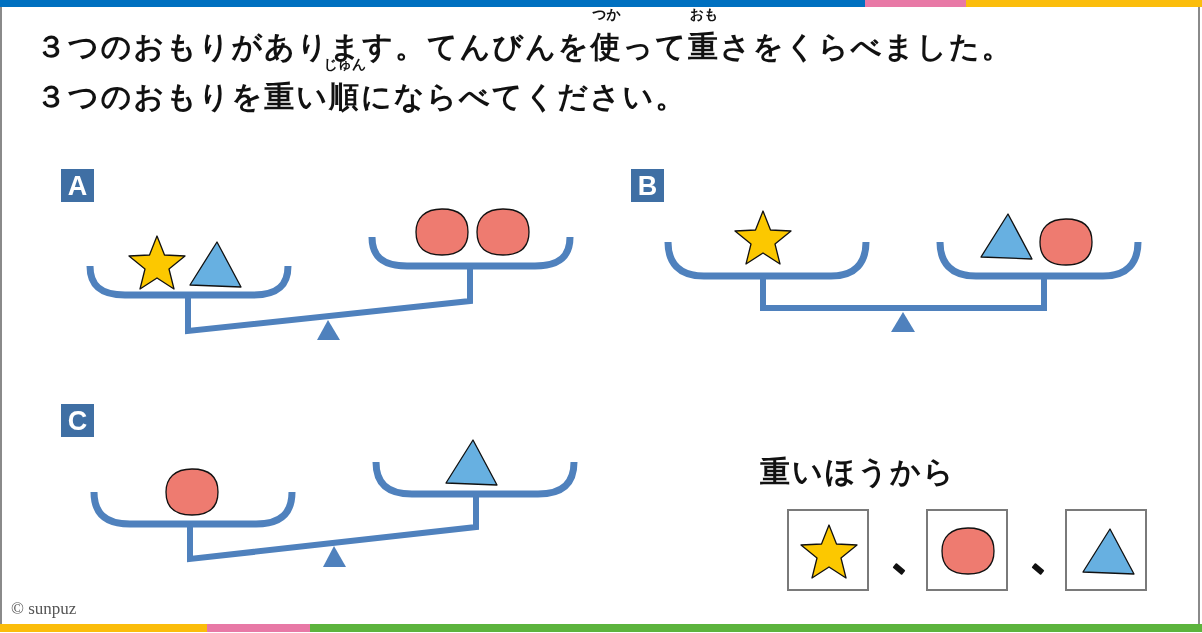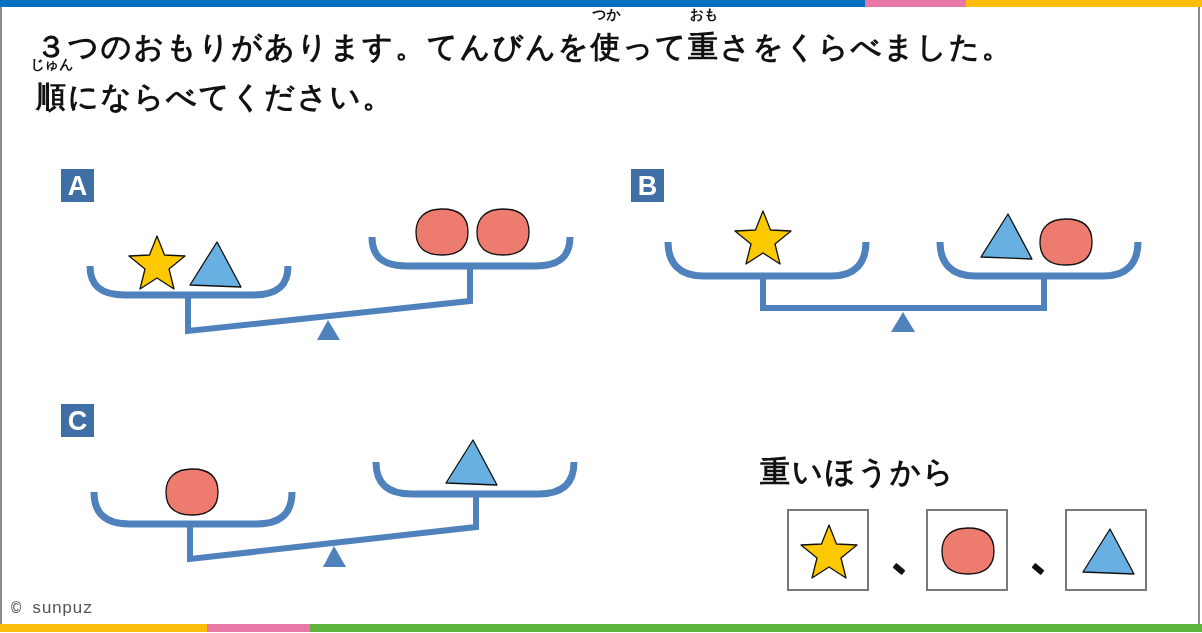--- a/index.html
+++ b/index.html
@@ -26,39 +26,39 @@
     .scene { position: absolute; }
     .answer-title { position: absolute; left: 760px; top: 452px; font-size: 30px; font-weight: bold;
                     color: #111; letter-spacing: 2px; }
     .answer-box { position: absolute; top: 509px; width: 82px; height: 82px;
                   border: 2px solid #7a7a7a; box-sizing: border-box; background: #fff; }
     .answer-box svg { position: absolute; left: 0; top: 0; }
     .comma { position: absolute; top: 566px; width: 12px; height: 6px; background: #111;
              transform: rotate(40deg); border-radius: 1px; }
 
     .copyright { position: absolute; left: 11px; top: 599px; font-size: 17px; color: #555;
-                 font-family: Liberation Mono, monospace; }
+                 font-family: Liberation Serif, serif; }
   </style>
 </head>
 <body>
 
 <div class="frame"></div>
 
 <div class="bar-top">
   <div class="seg" style="width:865px;background:#0070c0"></div>
   <div class="seg" style="width:101px;background:#e879a6"></div>
   <div class="seg" style="width:236px;background:#fbbd0b"></div>
 </div>
 
 <div class="question">
   <div class="q-line">
     <span>３つのおもりがあります。てんびんを</span><span class="ruby"><span class="rt">つか</span><span>使</span></span><span>って</span><span class="ruby"><span class="rt">おも</span><span>重</span></span><span>さをくらべました。</span>
   </div>
   <div class="q-line">
-    <span class="ruby"><span class="rt">じゅん</span><span>順</span></span><span>にならべてください。</span>
+    <span>３つのおもりを重い</span><span class="ruby"><span class="rt">じゅん</span><span>順</span></span><span>にならべてください。</span>
   </div>
 </div>
 
 <svg width="0" height="0" style="position:absolute">
   <defs>
     <g id="star-shape">
       <polygon points="0,-28 7.5,-9 28,-8 12,5 17,25 0,14 -17,25 -12,5 -28,-8 -7.5,-9" fill="#fcc800" stroke="#111" stroke-width="1.3" stroke-linejoin="round"></polygon>
     </g>
     <g id="circle-shape">
       <path d="M0,-23 C18,-23 26,-14 26,0 C26,15 17,23 0,23 C-16,23 -26,16 -26,0 C-26,-14 -17,-23 0,-23 Z" fill="#ee7b70" stroke="#111" stroke-width="1.3"></path>

